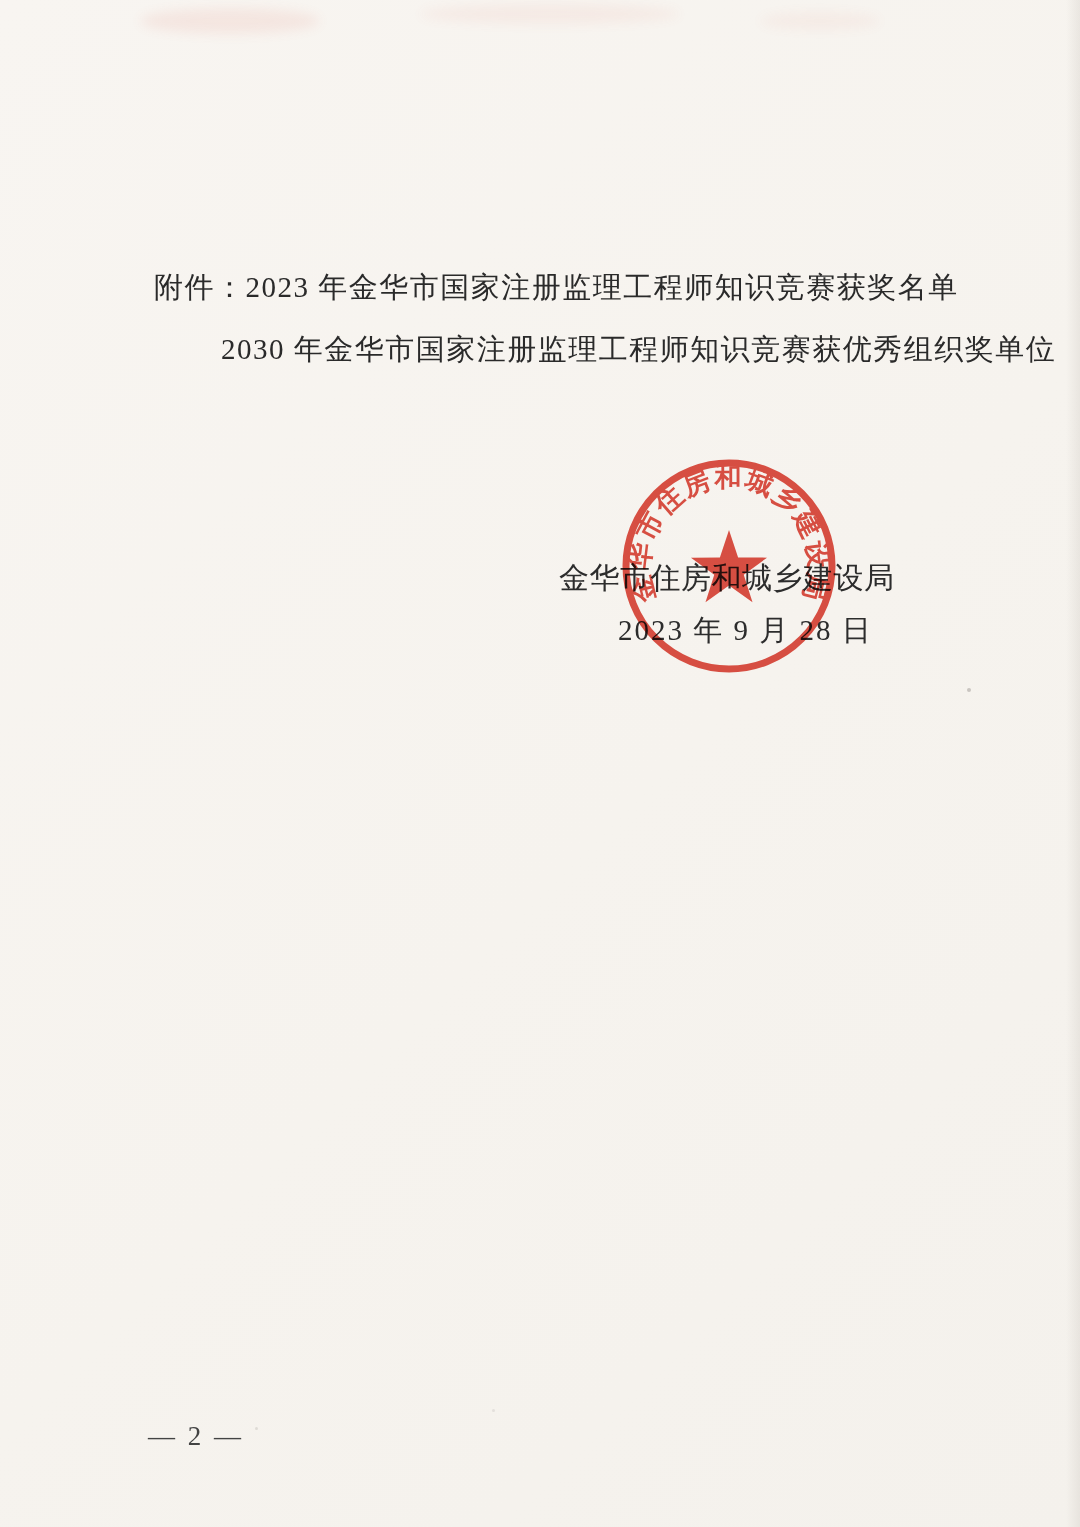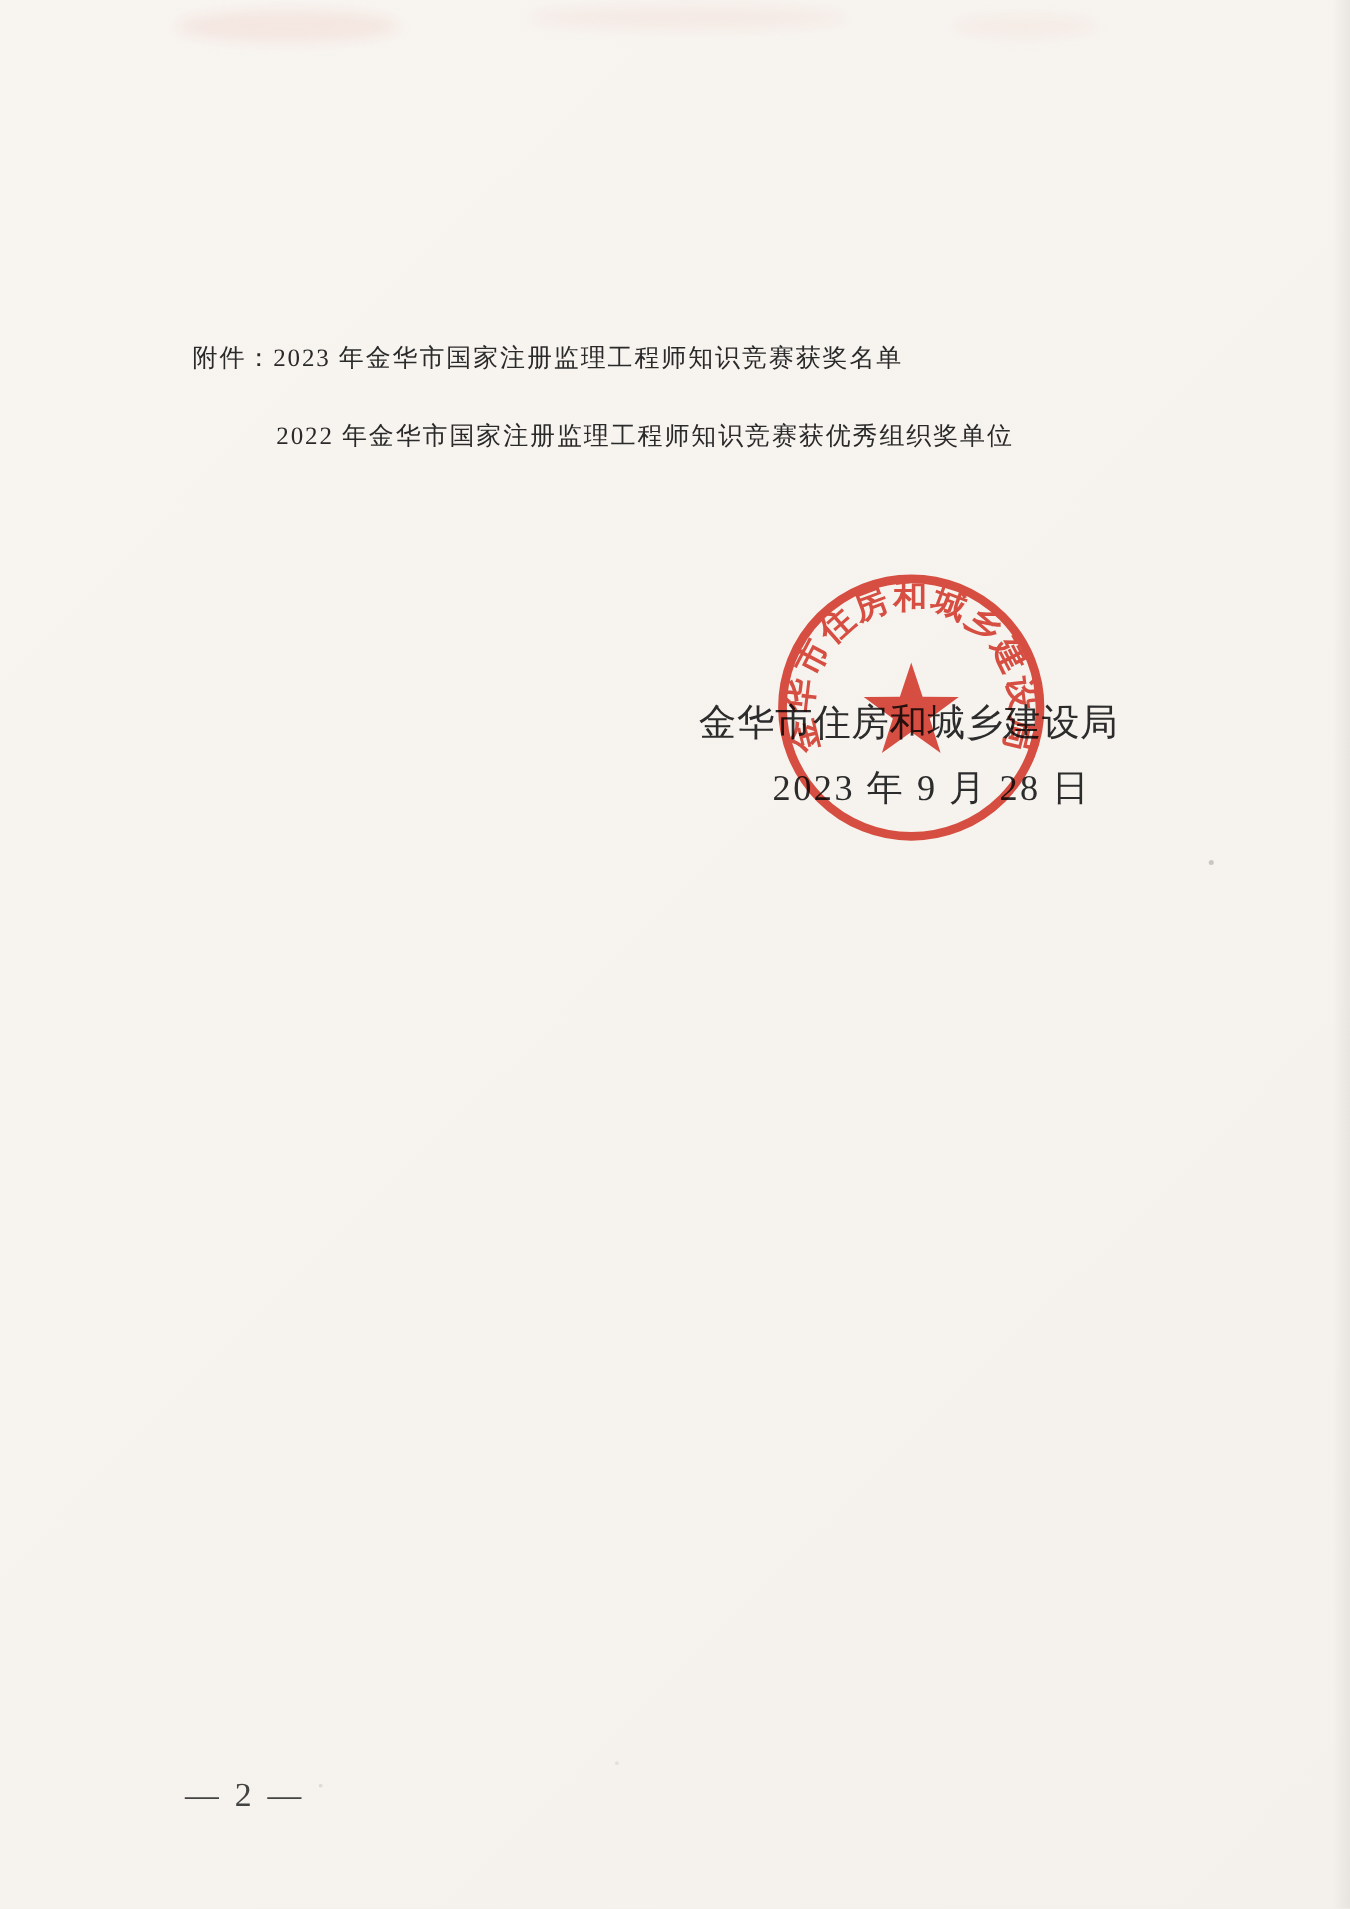--- a/index.html
+++ b/index.html
@@ -32,21 +32,21 @@
     border-radius: 50%;
   }
   .bleed.b1 { left: 140px; top: 8px;  width: 180px; height: 26px; }
   .bleed.b2 { left: 420px; top: 4px;  width: 260px; height: 20px; opacity: 0.07; }
   .bleed.b3 { left: 760px; top: 12px; width: 120px; height: 18px; opacity: 0.06; }
 
   .attachment {
     position: absolute;
     left: 154px;
     top: 256px;
-    font-size: 20px;
+    font-size: 29px;
     line-height: 62px;
     letter-spacing: 1.5px;
     white-space: nowrap;
     color: #2a2a2a;
   }
   .attachment .line2 { padding-left: 67px; }
 
   .signature-org {
     position: absolute;
     left: 559px;
@@ -104,21 +104,21 @@
 <body>
 
 <div class="paper">
 
   <div class="bleed b1"></div>
   <div class="bleed b2"></div>
   <div class="bleed b3"></div>
 
   <div class="attachment">
     <div class="line1"><span>附件：</span><span>2023 年金华市国家注册监理工程师知识竞赛获奖名单</span></div>
-    <div class="line2">2022 年金华市国家注册监理工程师知识竞赛获优秀组织奖单位</div>
+    <div class="line2">2030 年金华市国家注册监理工程师知识竞赛获优秀组织奖单位</div>
   </div>
 
   <div class="signature-org">金华市住房和城乡建设局</div>
 
   <div class="signature-date">2023 年 9 月 28 日</div>
 
   <svg class="seal" viewBox="-113 -113 226 226" xmlns="http://www.w3.org/2000/svg">
     <defs>
       <path id="ringPath" d="M -75.2 27.4 A 80 80 0 1 1 75.2 27.4" fill="none"></path>
     </defs>

